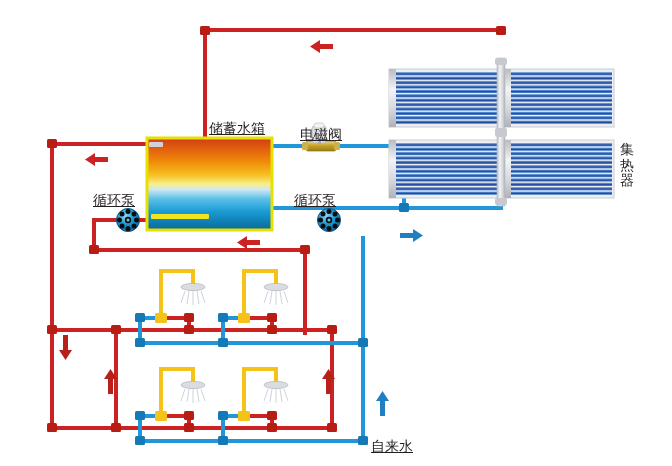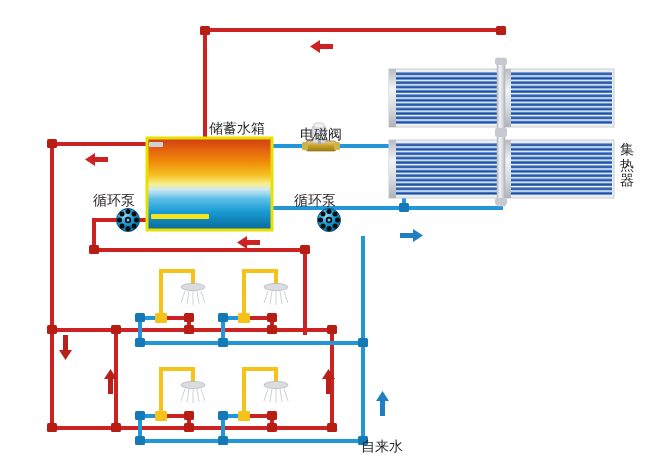--- a/index.html
+++ b/index.html
@@ -24,20 +24,21 @@
     width: 672px;
     height: 466px;
   }
   .lbl {
     position: absolute;
     color: #231f20;
     font-size: 14px;
     line-height: 1.15;
     white-space: nowrap;
     font-family: "DejaVu Sans", "Liberation Sans", sans-serif;
+    text-decoration: underline;
   }
   .lbl-vert {
     position: absolute;
     color: #231f20;
     font-size: 14px;
     line-height: 1.12;
     width: 16px;
     text-align: center;
     font-family: "DejaVu Sans", "Liberation Sans", sans-serif;
   }
@@ -423,15 +424,15 @@
   <div class="lbl" style="left:93px; top:192px;">循环泵</div>
 
   <div class="lbl" style="left:294px; top:192px;">循环泵</div>
 
   <div class="lbl-vert" style="left:619px; top:142px;">
     <span>集</span>
     <span>热</span>
     <span>器</span>
   </div>
 
-  <div class="lbl" style="left:361px; top:438px;">自来水</div>
+  <div class="lbl" style="left:371px; top:438px;">自来水</div>
 
 </div>
 
 </body></html>

